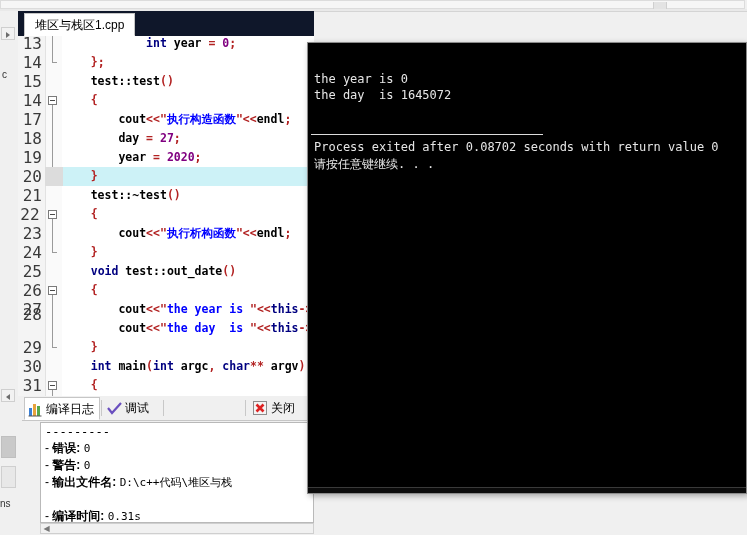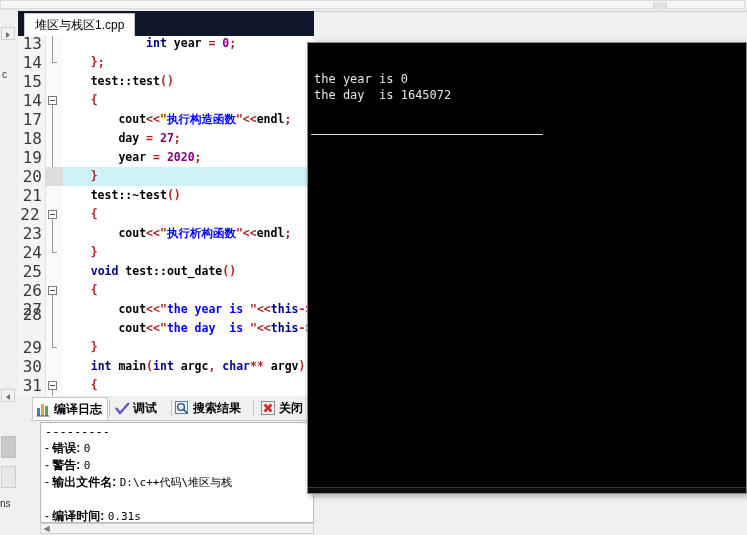--- a/index.html
+++ b/index.html
@@ -60,21 +60,21 @@
   .kw{color:#000080;}
   .str{color:#0000ff;}
   .strq{color:#b22222;}
   .num{color:#800080;}
   .pun{color:#b22222;}
   .op{color:#b22222;}
   .plain{color:#000;text-align:right;}
 
   
   .bottom-panel{position:absolute;left:18px;top:396px;width:296px;height:139px;background:#f0f0f0;}
-  .btabs{position:absolute;left:12px;top:0;width:296px;height:24px;background:#f0f0f0;border-bottom:1px solid #c6c6c6;font-weight:bold;}
+  .btabs{position:absolute;left:4px;top:0;width:296px;height:24px;background:#f0f0f0;border-bottom:1px solid #c6c6c6;}
   .btab{position:absolute;top:1px;height:23px;line-height:22px;padding-left:21px;padding-right:7px;
      font-size:12px;color:#000;box-sizing:border-box;white-space:nowrap;}
   .btab.active{background:#ffffff;border:1px solid #c6c6c6;border-bottom:1px solid #fff;}
   .btab .ico{position:absolute;left:3px;top:4px;width:15px;height:15px;}
 
   .logbox{position:absolute;left:22px;top:26px;width:274px;height:101px;background:#fff;border:1px solid #b9b9b9;box-sizing:border-box;overflow:hidden;}
   .logline{position:absolute;left:4px;white-space:nowrap;font-size:12px;color:#000;}
   .logline .lab{font-weight:bold;}
   .logline .val{font-family:"DejaVu Sans Mono","Liberation Mono",monospace;font-size:11px;}
   .log-hscroll{position:absolute;left:22px;top:127px;width:274px;height:11px;background:#f1f1f1;border:1px solid #cfcfcf;box-sizing:border-box;}
@@ -170,25 +170,20 @@
             <rect x="1" y="6" width="3" height="8" fill="#3a7fd5"></rect>
             <rect x="5" y="2" width="3" height="12" fill="#e8a33d"></rect>
             <rect x="9" y="4" width="3" height="10" fill="#58a84a"></rect>
             <rect x="0.5" y="13.5" width="13" height="1" fill="#555"></rect>
           </svg></span><span>编译日志</span></div>
       <div style="position: absolute; top: 4px; height: 16px; width: 1px; background: rgb(200, 200, 200); left: 79px;"></div>
       <div class="btab" style="left: 82px; width: 58px;"><span class="ico"><svg width="15" height="15" viewBox="0 0 15 15">
             <path d="M1 7 L5 12 L14 2" stroke="#6a4fbf" stroke-width="2.2" fill="none"></path>
           </svg></span><span>调试</span></div>
       <div style="position: absolute; top: 4px; height: 16px; width: 1px; background: rgb(200, 200, 200); left: 141px;"></div>
-      <div class="btab" style="left: 142px; width: 80px;"><span class="ico"><svg width="15" height="15" viewBox="0 0 15 15">
-            <rect x="0.5" y="0.5" width="12" height="12" fill="#eef4fb" stroke="#5b7fa8"></rect>
-            <circle cx="6" cy="6" r="3.4" fill="none" stroke="#2b4f78" stroke-width="1.4"></circle>
-            <path d="M8.5 8.5 L12.5 12.5" stroke="#2b4f78" stroke-width="1.6"></path>
-          </svg></span><span>搜索结果</span></div>
       <div style="position: absolute; top: 4px; height: 16px; width: 1px; background: rgb(200, 200, 200); left: 223px;"></div>
       <div class="btab" style="left: 228px; width: 58px;"><span class="ico"><svg width="15" height="15" viewBox="0 0 15 15">
             <rect x="0.5" y="0.5" width="13" height="13" fill="#f4f4f4" stroke="#8d8d8d"></rect>
             <path d="M3.5 3.5 L10.5 10.5 M10.5 3.5 L3.5 10.5" stroke="#d22" stroke-width="2.6"></path>
           </svg></span><span>关闭</span></div>
     </div>
   <div class="logbox" id="logbox">
       <div class="logline" style="top: 2px; font-family: &quot;DejaVu Sans Mono&quot;, &quot;Liberation Mono&quot;, monospace;">---------</div>
       <div class="logline" style="top: 17px;"><span>- </span><span class="lab">错误: </span><span class="val">0</span></div>
       <div class="logline" style="top: 34px;"><span>- </span><span class="lab">警告: </span><span class="val">0</span></div>
@@ -198,15 +193,17 @@
   <div class="log-hscroll">
     <div class="arw">◀</div>
   </div>
 </div>
 
 <div class="console">
   <div class="con-body" id="conbody">
     <div class="con-rule"></div>
   <div class="con-line" style="top: 2px;">the year is 0</div>
       <div class="con-line" style="top: 18px;">the day  is 1645072</div>
+      <div class="con-line" style="top: 70px;">Process exited after 0.08702 seconds with return value 0</div>
+      <div class="con-line" style="top: 86px;">请按任意键继续. . .</div>
     </div>
   <div class="con-bottombar"></div>
 </div>
 
 </body></html>

